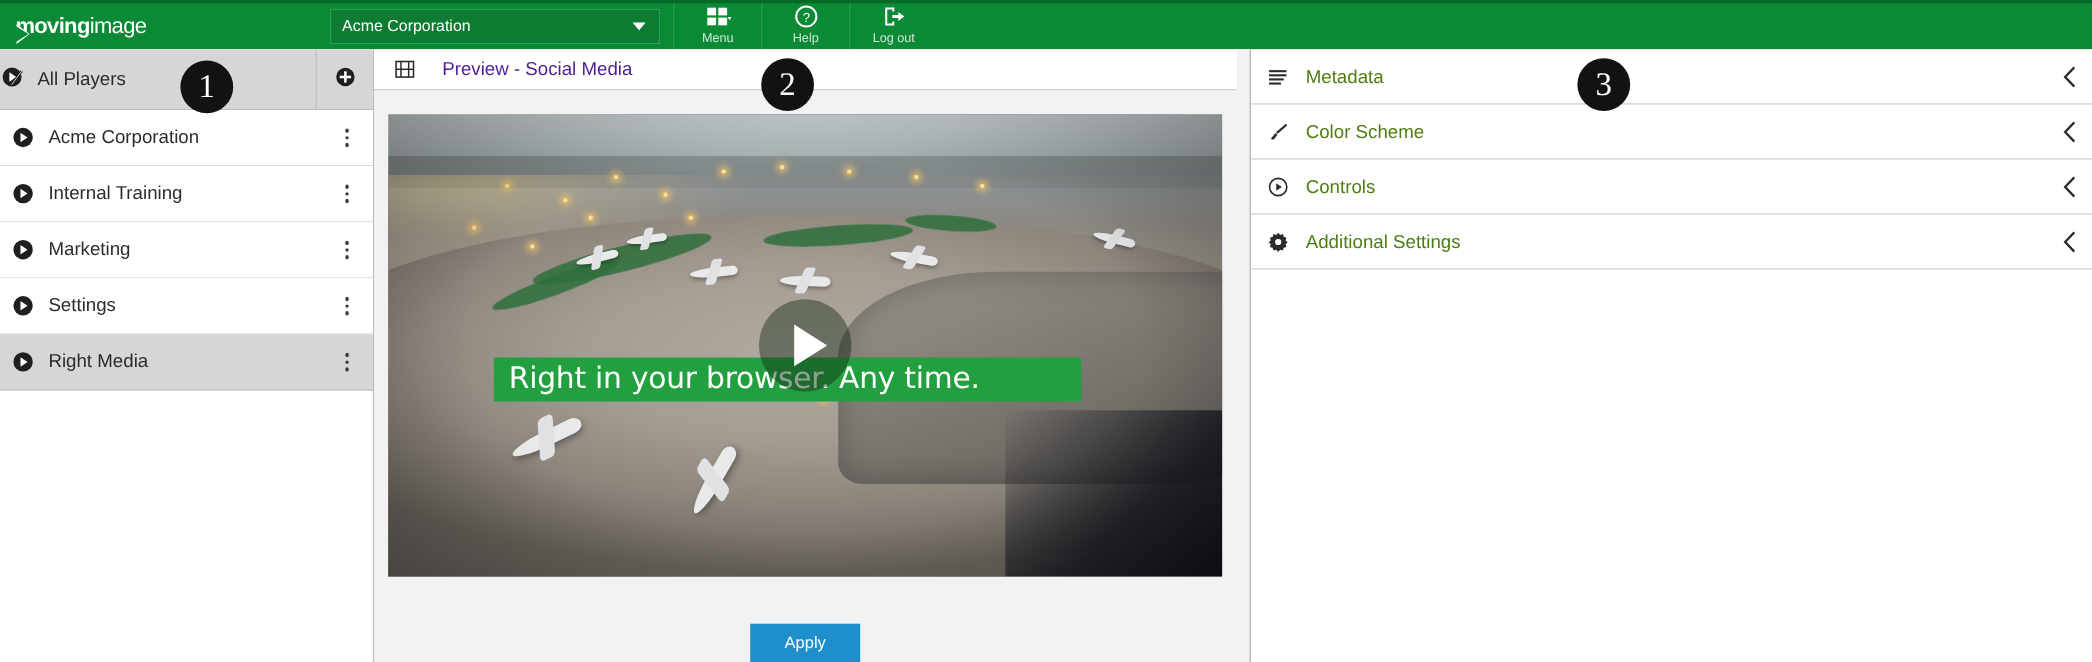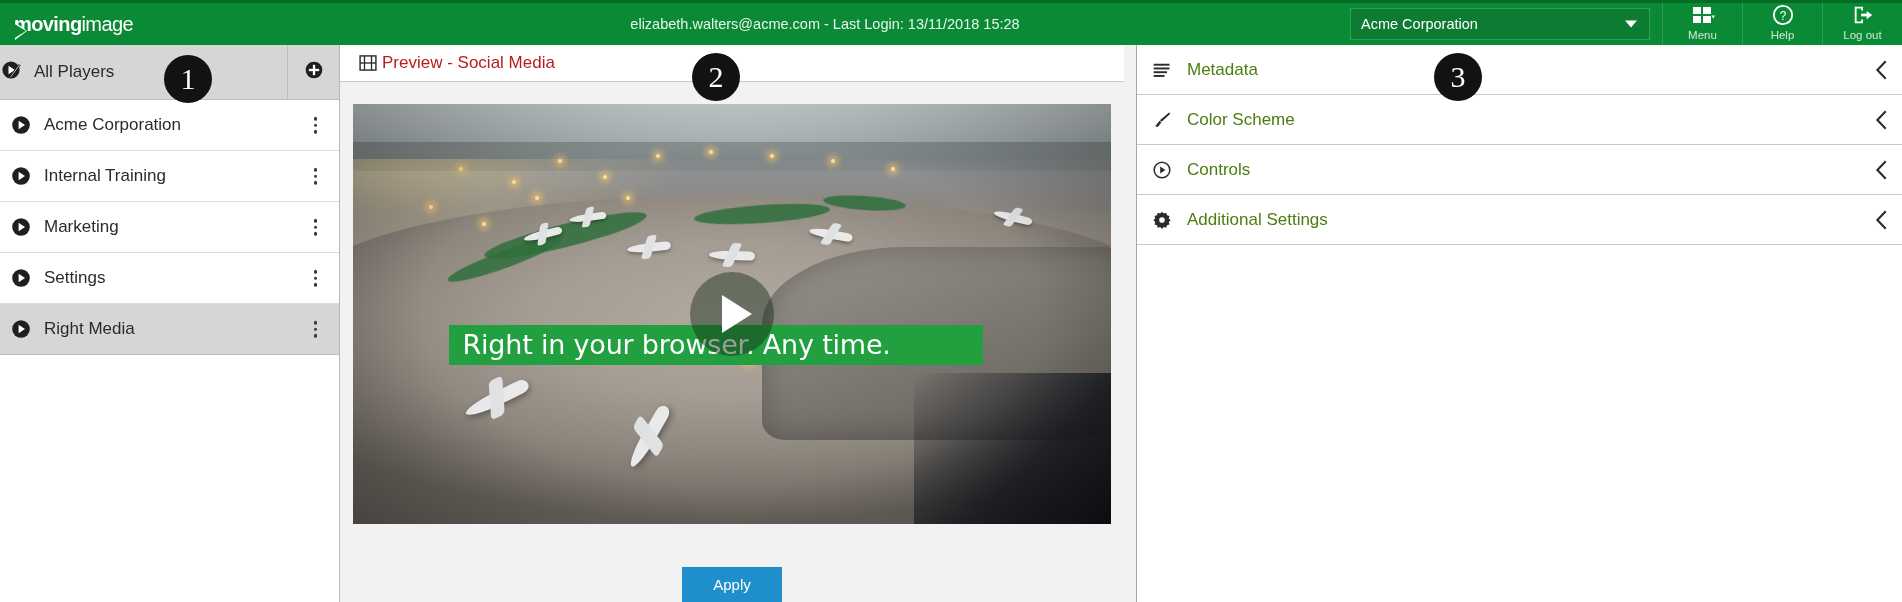--- a/index.html
+++ b/index.html
@@ -158,21 +158,21 @@
   }
   .ct-head {
     height: 55px;
     display: flex; align-items: center;
     border-bottom: 1px solid #c9c9c9;
     background: #ffffff;
     position: relative;
   }
   .ct-head .ct-ico { margin-left: 18px; display: flex; align-items: center; }
   .ct-head .ct-title {
-    font-size: 17px; color: #b91c1c; margin-left: 4px;
+    font-size: 17px; color: #4c1d95; margin-left: 24px;
   }
   .ct-body {
     flex: 1;
     background: #f2f2f2;
     display: flex; flex-direction: column; align-items: center;
     padding-top: 22px;
   }
   .player {
     width: 758px; height: 420px;
     position: relative;
@@ -326,21 +326,20 @@
 <div class="topbar">
 
   <div class="brand">
     <div class="brand-logo">
       <span class="tri2"></span>
       <span class="tri"></span>
       <span class="brand-txt"><span>moving</span><span class="thin">image</span></span>
     </div>
   </div>
 
-  <div class="session-info">elizabeth.walters@acme.com - Last Login: 13/11/2018 15:28</div>
 
   <div class="org-select">
     <span>Acme Corporation</span>
     <span class="caret"></span>
   </div>
 
   <div class="hdr-actions">
 
     <div class="hdr-btn">
       <span class="ico">

